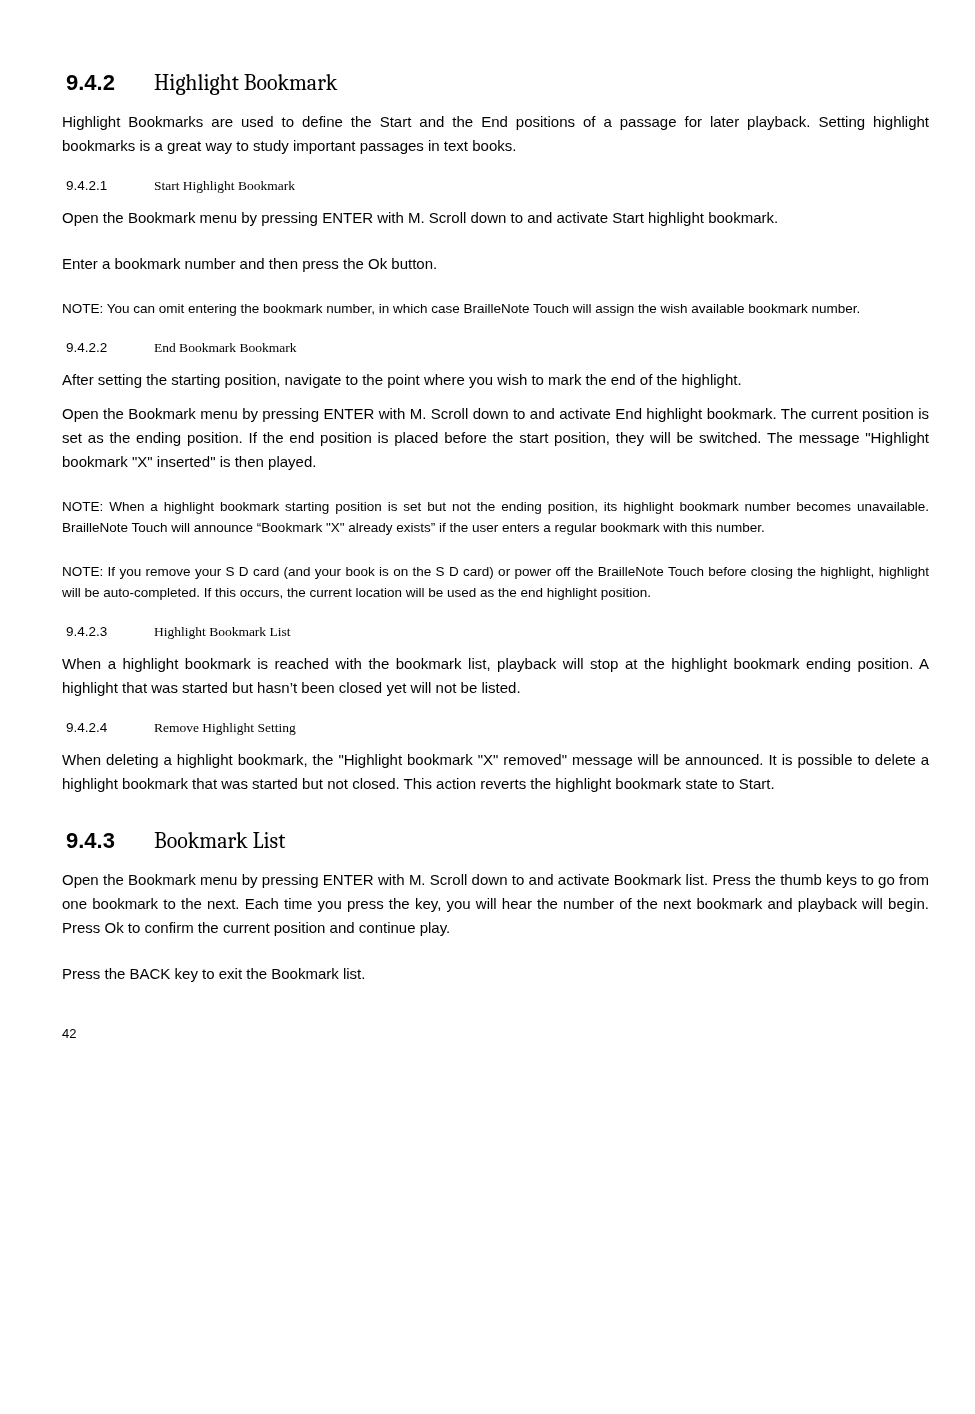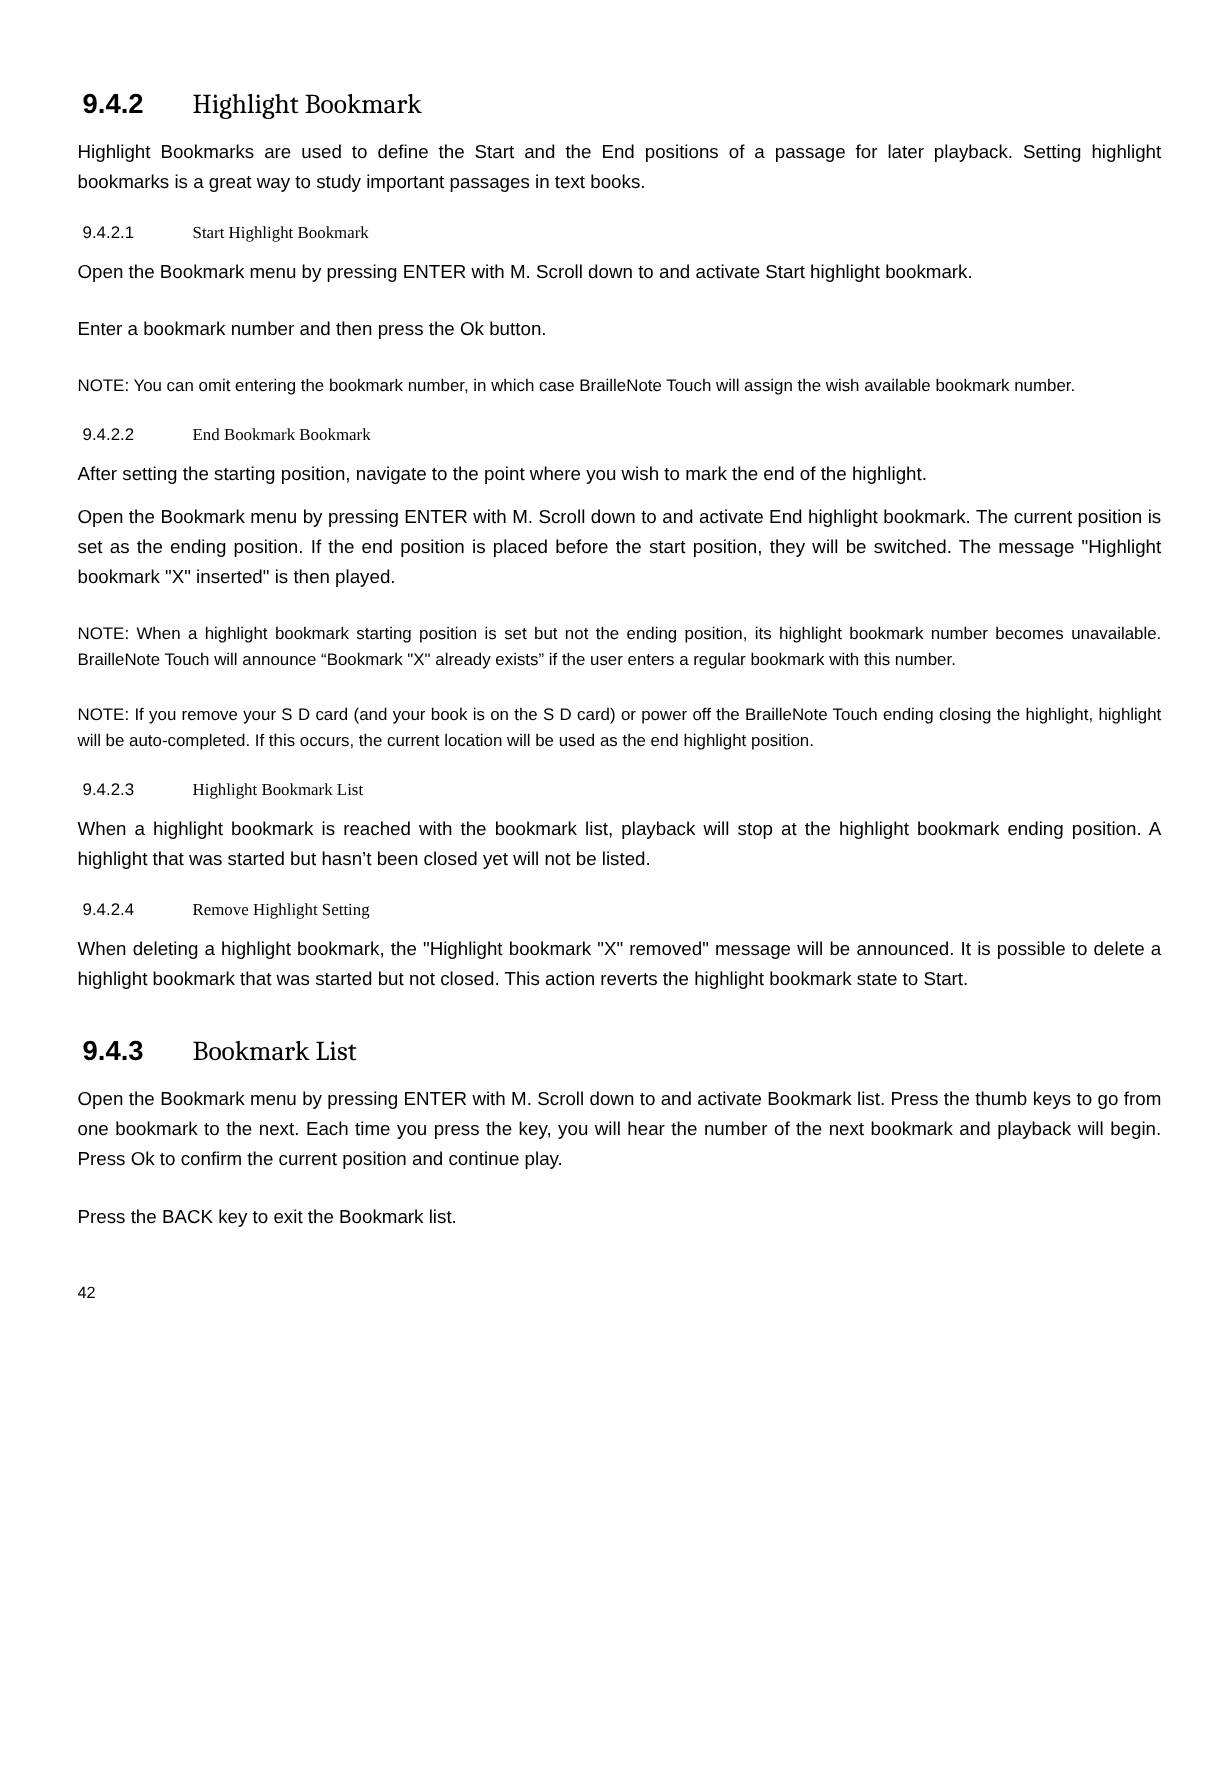--- a/index.html
+++ b/index.html
@@ -112,21 +112,21 @@
 <p class="paragraph">After setting the starting position, navigate to the point where you wish to mark the end of the highlight.</p>
 
 <p class="paragraph">Open the Bookmark menu by pressing ENTER with M. Scroll down to and activate End highlight bookmark. The current position is set as the ending position. If the end position is placed before the start position, they will be switched. The message "Highlight bookmark "X" inserted" is then played.</p>
 
 <div class="spacer"></div>
 
 <p class="paragraph-note">NOTE: When a highlight bookmark starting position is set but not the ending position, its highlight bookmark number becomes unavailable. BrailleNote Touch will announce “Bookmark "X" already exists” if the user enters a regular bookmark with this number.</p>
 
 <div class="spacer"></div>
 
-<p class="paragraph-note">NOTE: If you remove your S D card (and your book is on the S D card) or power off the BrailleNote Touch ending closing the highlight, highlight will be auto-completed. If this occurs, the current location will be used as the end highlight position.</p>
+<p class="paragraph-note">NOTE: If you remove your S D card (and your book is on the S D card) or power off the BrailleNote Touch before closing the highlight, highlight will be auto-completed. If this occurs, the current location will be used as the end highlight position.</p>
 
 <div class="heading-row">
   <span class="num">9.4.2.3</span>
   <span class="lbl">Highlight Bookmark List</span>
 </div>
 
 <p class="paragraph">When a highlight bookmark is reached with the bookmark list, playback will stop at the highlight bookmark ending position. A highlight that was started but hasn’t been closed yet will not be listed.</p>
 
 <div class="heading-row">
   <span class="num">9.4.2.4</span>

